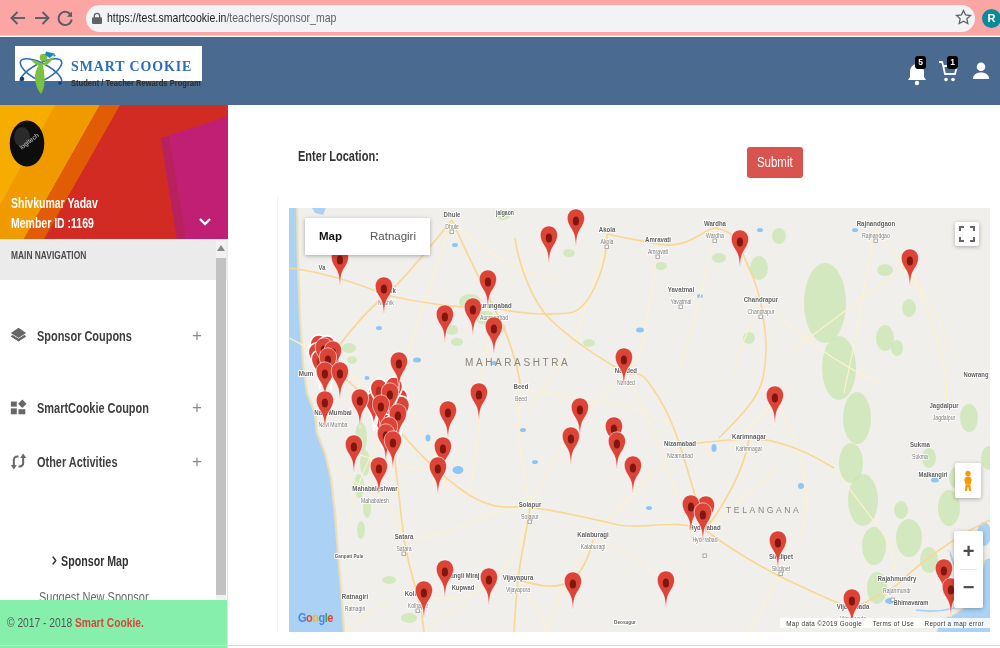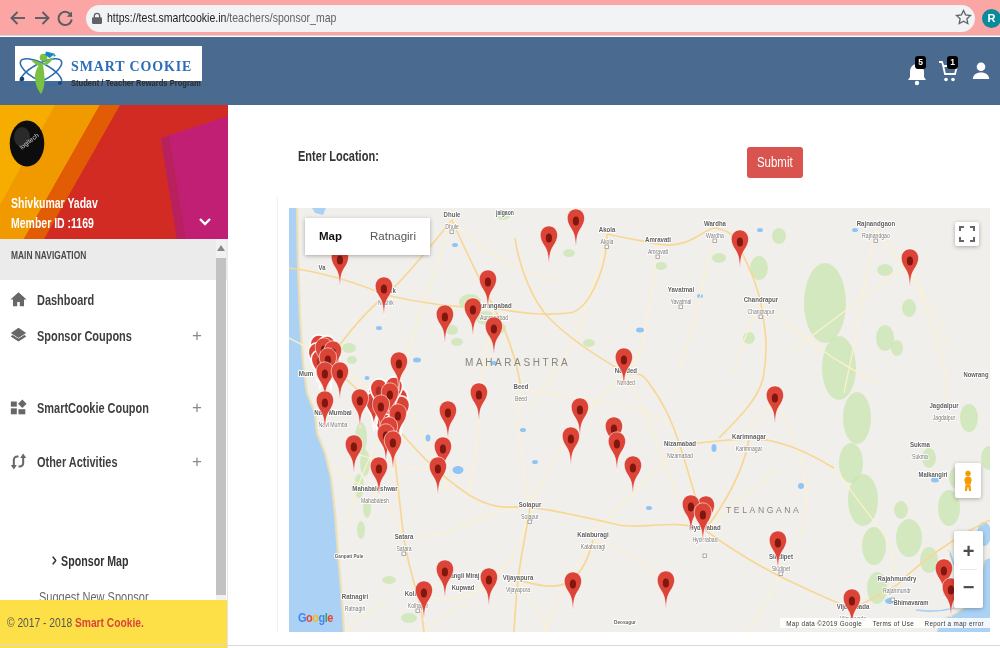--- a/index.html
+++ b/index.html
@@ -27,21 +27,21 @@
   #profile .name { position:absolute; left:11px; top:89px; color:#fff; font-size:15px; font-weight:600; transform:scaleX(0.70); transform-origin:0 0; white-space:nowrap;}
   #profile .mid  { position:absolute; left:11px; top:109px; color:#fff; font-size:15px; font-weight:600; transform:scaleX(0.70); transform-origin:0 0; white-space:nowrap;}
   #profile .chev { position:absolute; left:199px; top:113px; }
   #mainnav { position:absolute; left:0; top:134px; width:228px; height:41px; background:#ebebeb; color:#4a4a4a; font-size:11.5px; font-weight:bold; line-height:33px; padding-left:11px; } #mainnav span { display:inline-block; transform:scaleX(0.73); transform-origin:0 50%; }
   .mitem { position:absolute; left:0; width:216px; height:54px; }
   .mitem .ic { position:absolute; left:10px; top:17px; width:17px; height:17px; }
   .mitem .lb { position:absolute; left:37px; top:17px; font-size:15px; font-weight:bold; color:#3f3f3f; transform:scaleX(0.73); transform-origin:0 0; white-space:nowrap; }
   .mitem .pm { position:absolute; left:192px; top:16px; font-size:17px; font-weight:normal; color:#8a8a8a; }
   #scrollbar { position:absolute; left:216px; top:134px; width:10px; height:466px; background:#f1f1f1; }
   #scrollthumb { position:absolute; left:0px; top:19px; width:10px; height:337px; background:#c2c2c2; }
-  #sfoot { position:absolute; left:0; top:495px; width:227px; height:48px; background:#fde047; font-size:12.5px; color:#555; padding:16px 0 0 7px; } #sfoot span { display:inline-block; transform:scaleX(0.82); transform-origin:0 0; white-space:nowrap; }
+  #sfoot { position:absolute; left:0; top:495px; width:227px; height:48px; background:#86efac; font-size:12.5px; color:#555; padding:16px 0 0 7px; } #sfoot span { display:inline-block; transform:scaleX(0.82); transform-origin:0 0; white-space:nowrap; }
   #sfoot b { color:#d9453c; }
 
   
   #content { position:absolute; left:229px; top:106px; width:771px; height:542px; background:#fff; }
   #entlab { position:absolute; left:69px; top:42px; font-size:14.5px; font-weight:bold; color:#333; transform:scaleX(0.76); transform-origin:0 0; white-space:nowrap; }
   #entbox { position:absolute; left:188px; top:40px; width:325px; height:32px; background:#fff; border:1px solid #ccc; border-radius:4px; } #entbox span { display:inline-block; color:#9b9b9b; font-size:14px; line-height:30px; margin-left:10px; transform:scaleX(0.78); transform-origin:0 50%; white-space:nowrap; }
   #submitbtn { position:absolute; left:518px; top:41px; width:56px; height:31px; background:#d9534f; border-radius:3px; color:#fff; font-size:14px; text-align:center; line-height:31px; } #submitbtn span { display:inline-block; transform:scaleX(0.82); transform-origin:50% 50%; }
   #mapbox { position:absolute; left:60px; top:102px; width:701px; height:424px; background:#f2f0ed; overflow:hidden; }
   #belowmap { position:absolute; left:0px; top:527px; width:771px; height:16px; background:#fff; }
   #footline { position:absolute; left:0; top:645px; width:1000px; height:1px; background:#d9d9d9; }
@@ -147,26 +147,20 @@
         <text x="10" y="28" font-size="6.5" fill="#cfcfcf" transform="rotate(-38 14 25)">logitech</text>
       </svg>
       <div class="name">Shivkumar Yadav</div>
       <div class="mid">Member ID :1169</div>
       <svg class="chev" width="12" height="8" viewBox="0 0 12 8">
           <path d="M1 1l5 5 5-5" stroke="#fff" stroke-width="2.4" fill="none"></path>
         </svg>
     </div>
     <div id="mainnav"><span>MAIN NAVIGATION</span></div>
 
-    <div class="mitem" style="top:169px">
-      <svg class="ic" viewBox="0 0 20 20">
-          <path d="M10 1.5L0.5 10h3v8h5v-5h3v5h5v-8h3z" fill="#676767"></path>
-        </svg>
-      <div class="lb">Dashboard</div>
-    </div>
     <div class="mitem" style="top:205px">
       <svg class="ic" viewBox="0 0 20 20">
           <path d="M10 1L1 7l9 6 9-6z" fill="#676767"></path>
           <path d="M3.2 9.5L1 11l9 6 9-6-2.2-1.5L10 14z" fill="#676767"></path>
           <path d="M3.2 13.5L1 15l9 6 9-6-2.2-1.5L10 18z" fill="#676767" transform="translate(0,-1.5) scale(1,0.85)"></path>
         </svg>
       <div class="lb">Sponsor Coupons</div>
       <div class="pm">+</div>
     </div>
     <div class="mitem" style="top:277px">

